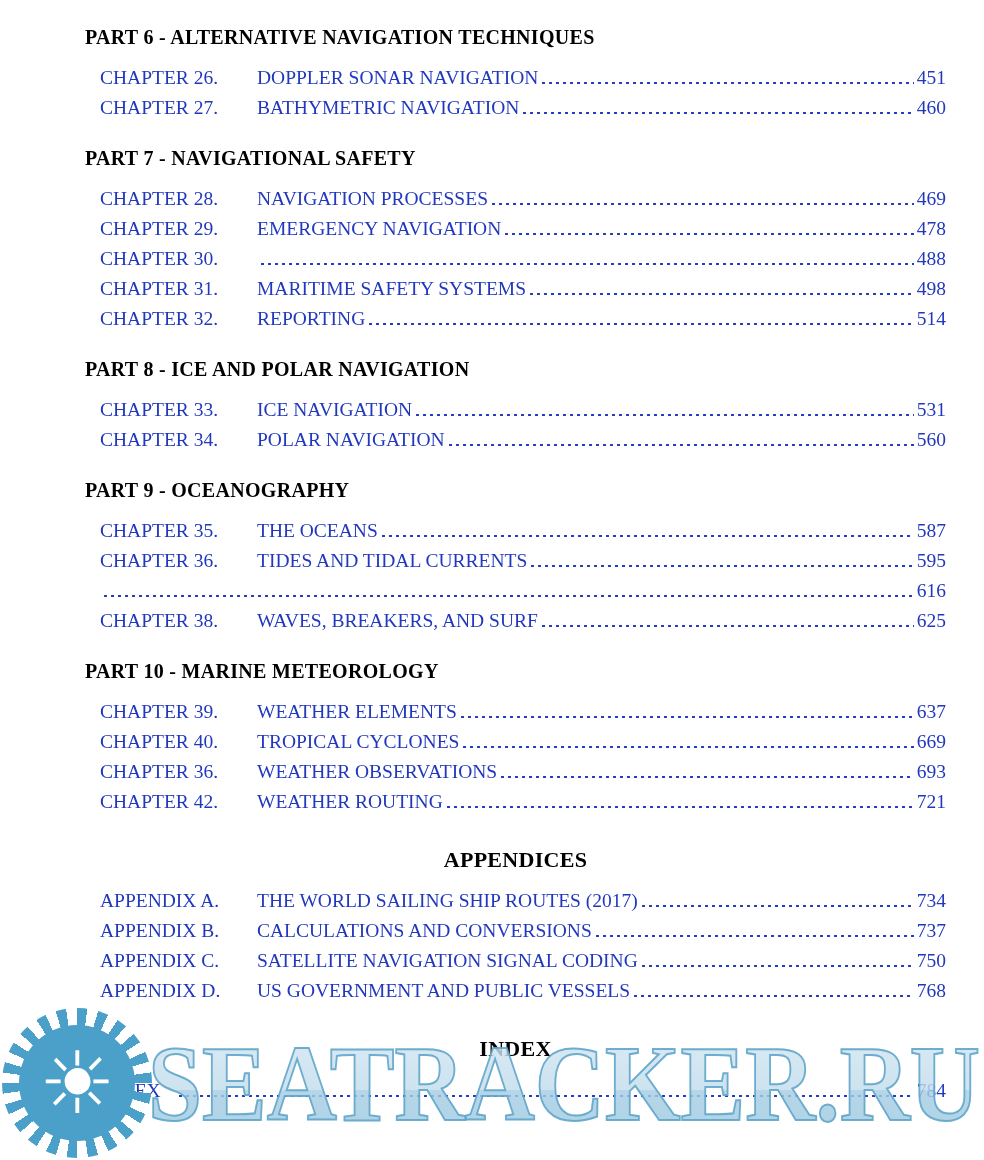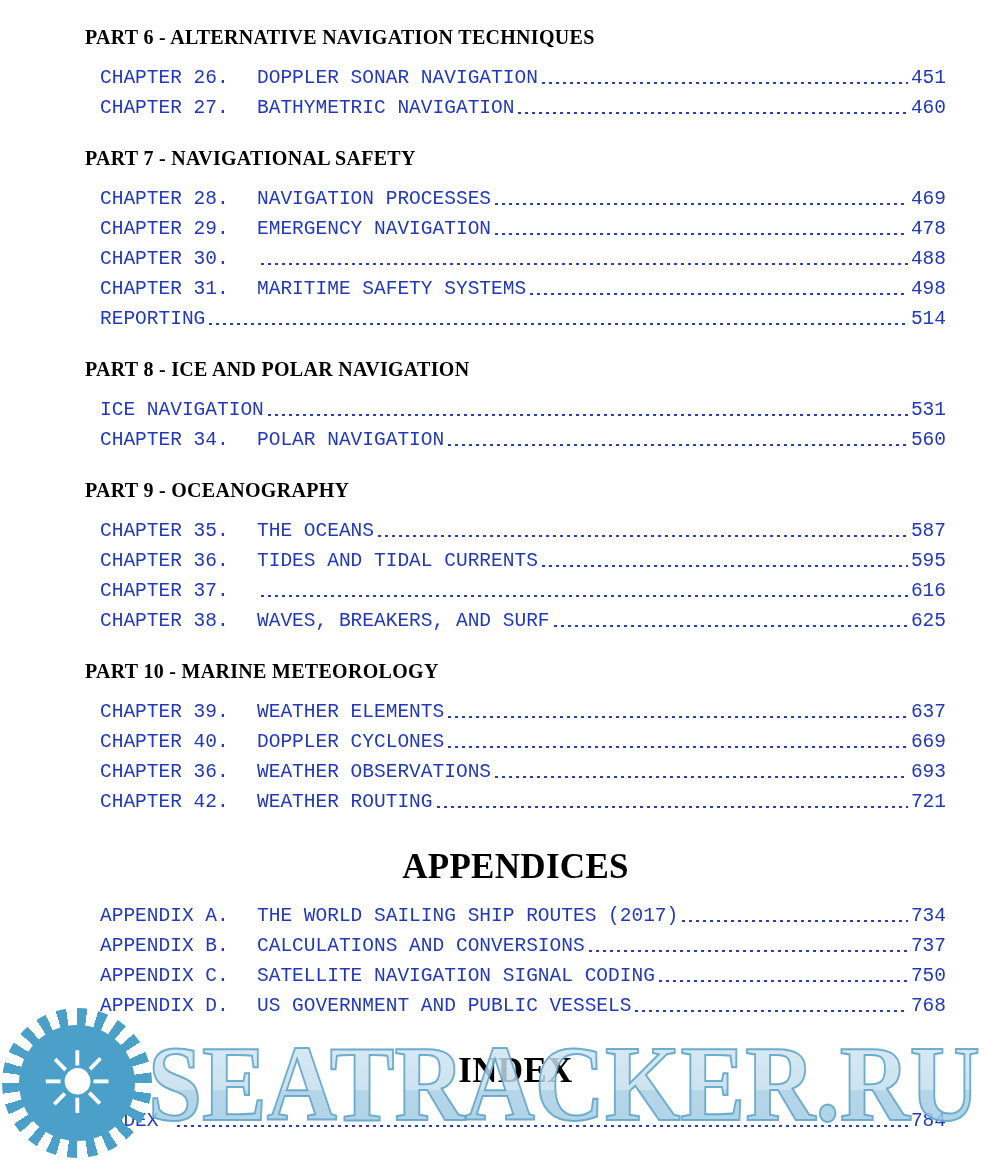--- a/index.html
+++ b/index.html
@@ -21,31 +21,30 @@
     font-size: 20px;
     font-weight: bold;
     color: #000;
     margin: 24px 0 14px 0;
     letter-spacing: 0.3px;
     line-height: 1.15;
   }
   section.sec:first-child h2.part { margin-top: 0; }
   h2.part.center {
     text-align: center;
-    font-size: 35px;
+    font-size: 22px;
     margin-top: 30px;
   }
   .entry {
     display: flex;
     align-items: baseline;
     padding-left: 15px;
     line-height: 30px;
     font-size: 19.5px;
     color: #2138bd;
-    font-family: Liberation Mono, monospace;
   }
   .lab { flex: 0 0 157px; white-space: nowrap; }
   .entry.bare .lab { flex: 0 0 auto; margin-right: 14px; }
   .tit { white-space: nowrap; }
   .dots {
     flex: 1 1 auto;
     align-self: stretch;
     margin: 0 3px 0 2px;
     background-image: radial-gradient(circle, #2138bd 1.1px, rgba(0,0,0,0) 1.5px);
     background-size: 7px 4px;
@@ -130,31 +129,33 @@
         <span class="dots"></span>
         <span class="pg">488</span>
       </div>
       <div class="entry">
         <span class="lab">CHAPTER 31.</span>
         <span class="tit">MARITIME SAFETY SYSTEMS</span>
         <span class="dots"></span>
         <span class="pg">498</span>
       </div>
       <div class="entry">
+        <span class="lab">CHAPTER 32.</span>
         <span class="tit">REPORTING</span>
         <span class="dots"></span>
         <span class="pg">514</span>
       </div>
     </div>
   </section>
 
   <section class="sec">
     <h2 class="part">PART 8 - ICE AND POLAR NAVIGATION</h2>
     <div class="entries">
       <div class="entry">
+        <span class="lab">CHAPTER 33.</span>
         <span class="tit">ICE NAVIGATION</span>
         <span class="dots"></span>
         <span class="pg">531</span>
       </div>
       <div class="entry">
         <span class="lab">CHAPTER 34.</span>
         <span class="tit">POLAR NAVIGATION</span>
         <span class="dots"></span>
         <span class="pg">560</span>
       </div>
@@ -170,21 +171,20 @@
         <span class="dots"></span>
         <span class="pg">587</span>
       </div>
       <div class="entry">
         <span class="lab">CHAPTER 36.</span>
         <span class="tit">TIDES AND TIDAL CURRENTS</span>
         <span class="dots"></span>
         <span class="pg">595</span>
       </div>
       <div class="entry">
-        <span class="lab">CHAPTER 37.</span>
         <span class="dots"></span>
         <span class="pg">616</span>
       </div>
       <div class="entry">
         <span class="lab">CHAPTER 38.</span>
         <span class="tit">WAVES, BREAKERS, AND SURF</span>
         <span class="dots"></span>
         <span class="pg">625</span>
       </div>
     </div>
@@ -194,21 +194,21 @@
     <h2 class="part">PART 10 - MARINE METEOROLOGY</h2>
     <div class="entries">
       <div class="entry">
         <span class="lab">CHAPTER 39.</span>
         <span class="tit">WEATHER ELEMENTS</span>
         <span class="dots"></span>
         <span class="pg">637</span>
       </div>
       <div class="entry">
         <span class="lab">CHAPTER 40.</span>
-        <span class="tit">DOPPLER CYCLONES</span>
+        <span class="tit">TROPICAL CYCLONES</span>
         <span class="dots"></span>
         <span class="pg">669</span>
       </div>
       <div class="entry">
         <span class="lab">CHAPTER 36.</span>
         <span class="tit">WEATHER OBSERVATIONS</span>
         <span class="dots"></span>
         <span class="pg">693</span>
       </div>
       <div class="entry">

